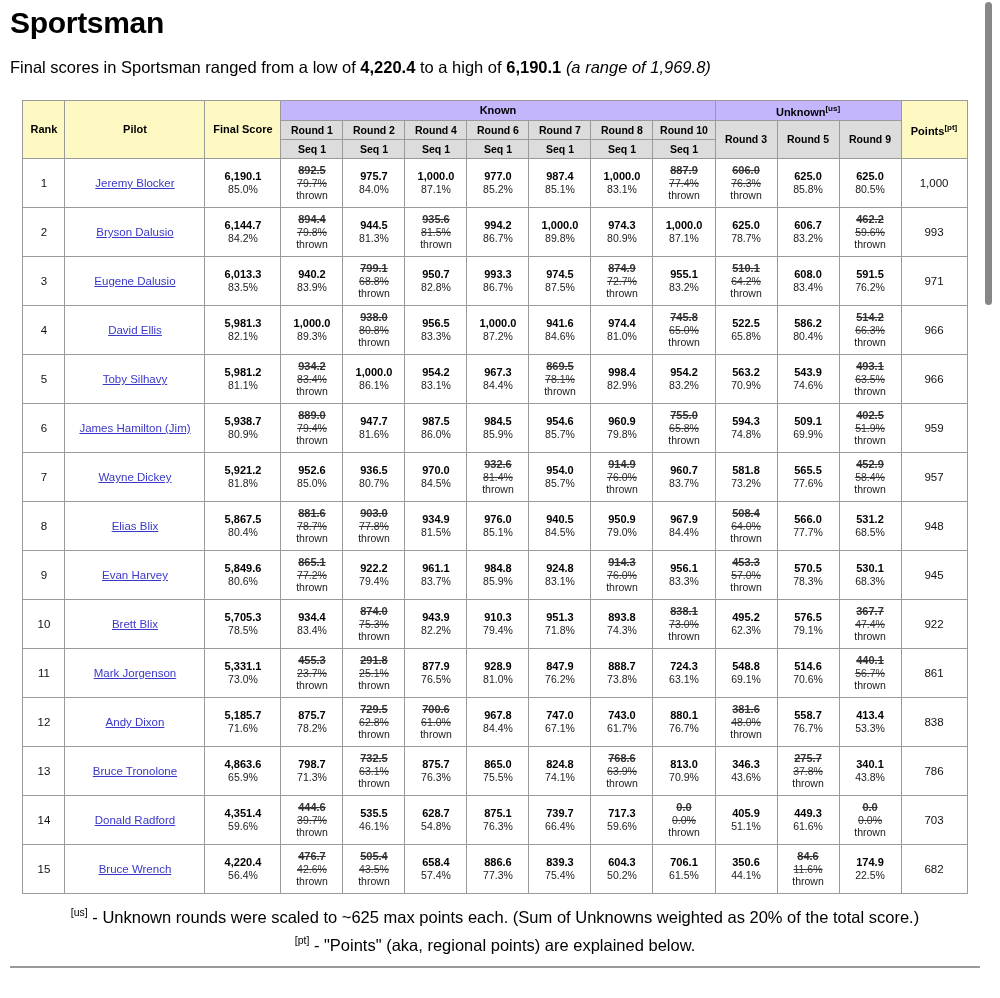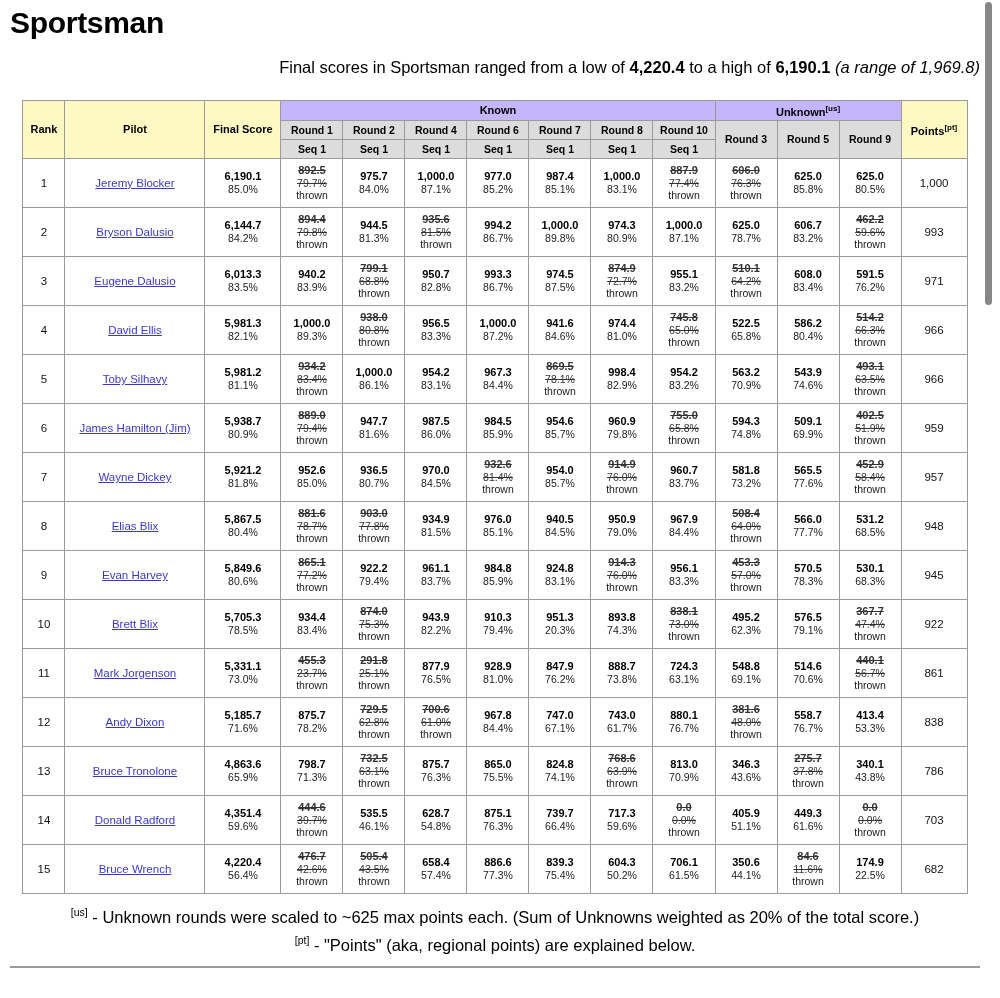--- a/index.html
+++ b/index.html
@@ -24,21 +24,20 @@
     font-size:30px;
     font-weight:bold;
     letter-spacing:-0.3px;
     margin:6px 0 0 0;
     line-height:1.15;
   }
   .range-line{
     font-size:16.5px;
     margin:16px 0 0 0;
     line-height:1.3;
-    text-align:right;
   }
   .range-line b{font-weight:bold;}
   .range-line i{font-style:italic;}
 
   
   .table-wrap{
     margin:22px 0 0 0;
     display:flex;
     justify-content:center;
   }
@@ -698,21 +697,21 @@
             <td class="cell">
               <span class="v-main">943.9</span>
               <span class="v-pct">82.2%</span>
             </td>
             <td class="cell">
               <span class="v-main">910.3</span>
               <span class="v-pct">79.4%</span>
             </td>
             <td class="cell">
               <span class="v-main">951.3</span>
-              <span class="v-pct">20.3%</span>
+              <span class="v-pct">71.8%</span>
             </td>
             <td class="cell">
               <span class="v-main">893.8</span>
               <span class="v-pct">74.3%</span>
             </td>
             <td class="cell thrown">
               <span class="v-main">838.1</span>
               <span class="v-pct">73.0%</span>
               <span class="v-thrown">thrown</span>
             </td>

